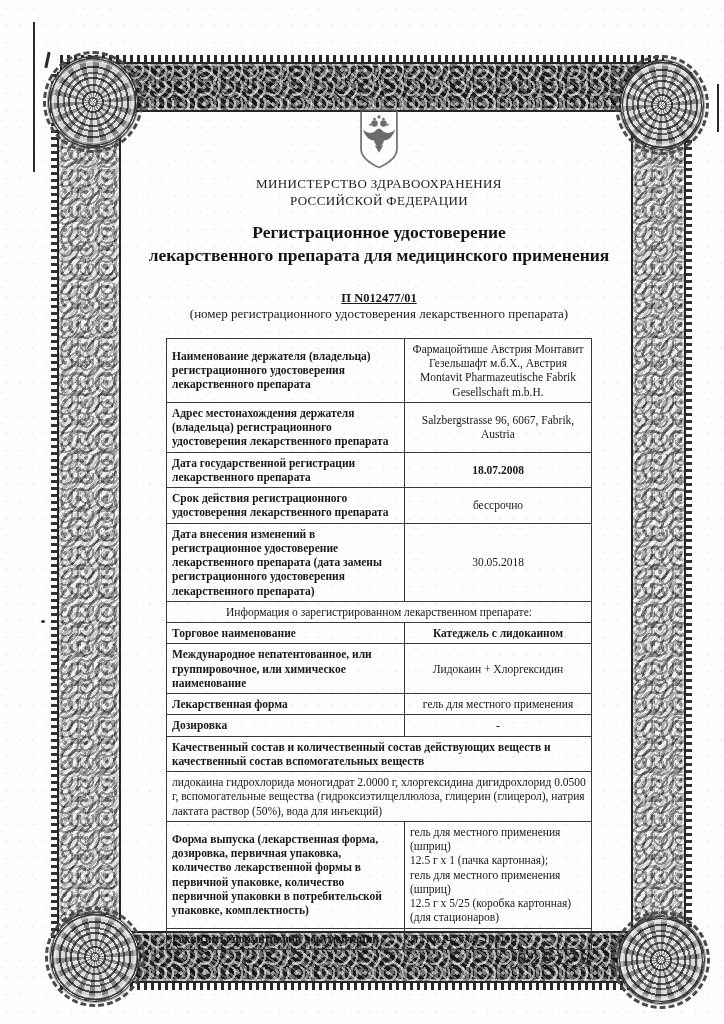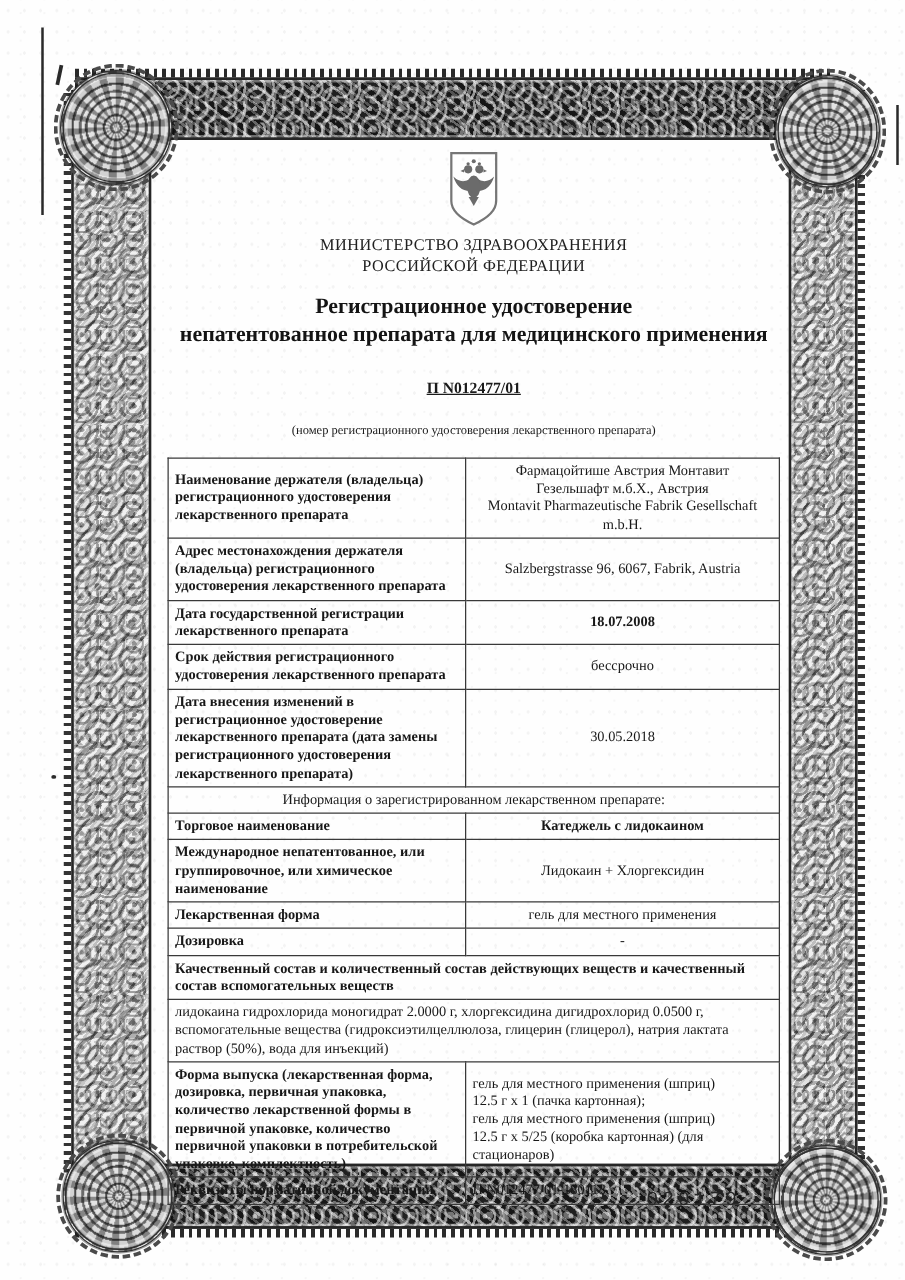--- a/index.html
+++ b/index.html
@@ -59,31 +59,31 @@
   .rosette-br { left:617px; top:916px; width:88px; height:88px; }
 
   .artifact { position:absolute; background:#2a2a2a; }
   .artifact-edge-line   { left:33px;  top:22px;  width:2px;  height:150px; }
   .artifact-tick-left   { left:46px;  top:52px;  width:3px;  height:16px; transform:rotate(12deg); }
   .artifact-right-line  { left:717px; top:84px;  width:2px;  height:48px; }
   .artifact-speck       { left:41px;  top:620px; width:4px;  height:3px;  border-radius:50%; }
 
   
   .content {
-    position:absolute; left:126px; top:120px; width:506px;
+    position:absolute; left:126px; top:108px; width:506px;
     text-align:center;
     filter:blur(.22px) contrast(1.04);
   }
   .emblem { display:block; margin:0 auto 6px auto; opacity:.82; }
   .ministry { font-size:13px; line-height:1.28; letter-spacing:.4px; color:#242424; }
   .doc-title { margin-top:12px; font-size:17.5px; font-weight:bold; line-height:1.3; color:#181818; }
   .reg-number { margin-top:24px; font-size:12.5px; font-weight:bold; text-decoration:underline; }
-  .reg-caption { margin-top:21px; font-size:10px; }
-
-  table.reg { margin:16px auto 0 auto; width:490px; border-collapse:collapse; table-layout:fixed; }
+  .reg-caption { margin-top:0; font-size:13px; }
+
+  table.reg { margin:16px auto 0 auto; width:426px; border-collapse:collapse; table-layout:fixed; }
   table.reg td {
     border:1px solid #3c3c3c; vertical-align:middle;
     font-size:11.5px; line-height:1.24; padding:3px 5px;
     color:#1c1c1c;
   }
   table.reg td.colL { width:238px; }
   .b { font-weight:bold; }
   .c { text-align:center; }
   .l { text-align:left; }
 
@@ -131,21 +131,21 @@
       </g>
     </svg>
 
     <div class="ministry">
       <div>МИНИСТЕРСТВО ЗДРАВООХРАНЕНИЯ</div>
       <div>РОССИЙСКОЙ ФЕДЕРАЦИИ</div>
     </div>
 
     <div class="doc-title">
       <div>Регистрационное удостоверение</div>
-      <div>непатентованное препарата для медицинского применения</div>
+      <div>лекарственного препарата для медицинского применения</div>
     </div>
 
     <div class="reg-number">П N012477/01</div>
     <div class="reg-caption">(номер регистрационного удостоверения лекарственного препарата)</div>
 
     <table class="reg">
       <tbody>
           <tr>
             <td class="colL b l">Наименование держателя (владельца) регистрационного удостоверения лекарственного препарата</td>
             <td class="c">

